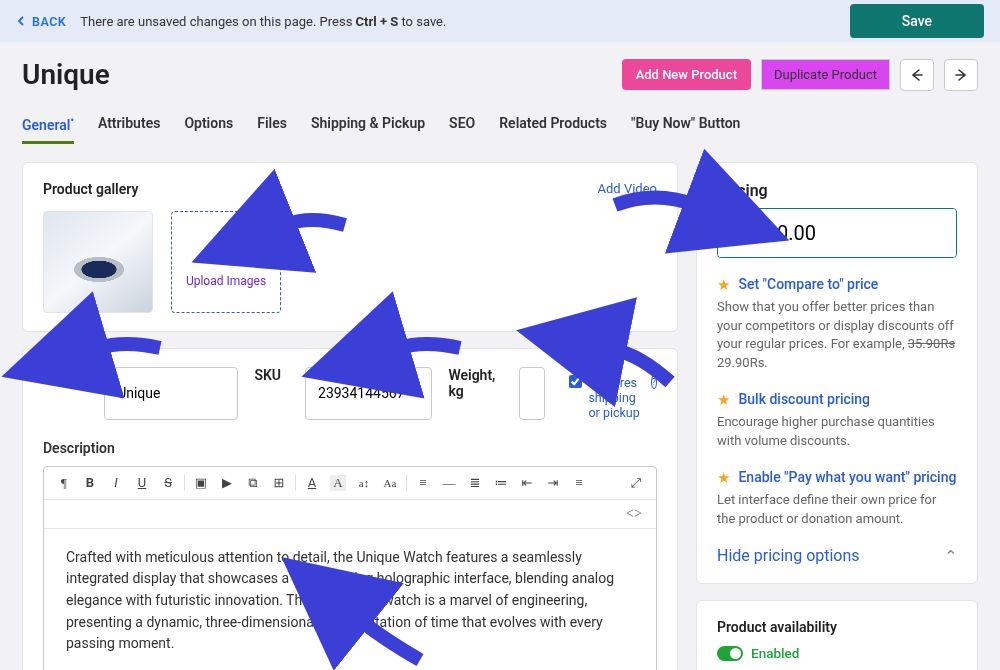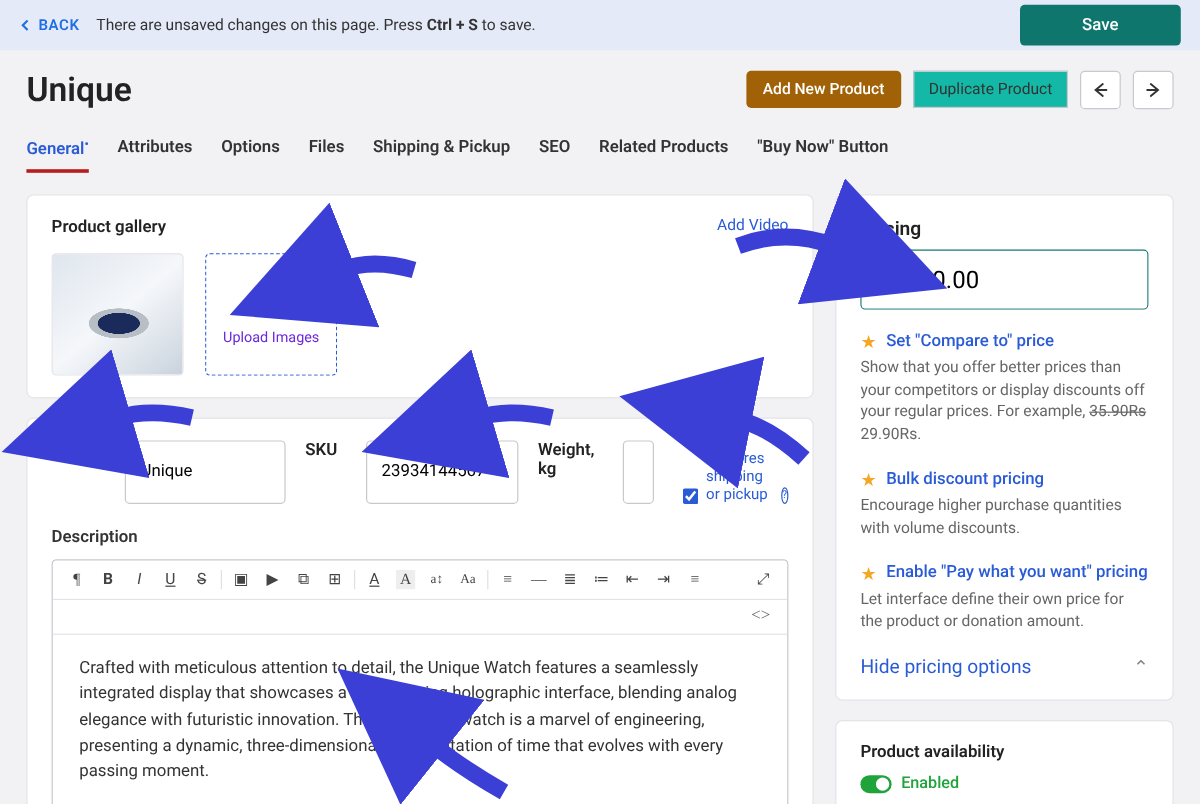--- a/index.html
+++ b/index.html
@@ -6,46 +6,46 @@
 body{background:#f2f2f4;width:1000px;height:670px;overflow:hidden;font-size:14px;color:#333}
 .topbar{background:#e5eaf8;height:42px;display:flex;align-items:center;padding:0 16px;gap:14px}
 .back-link{color:#1f6fe5;font-size:12.5px;font-weight:600;letter-spacing:.5px;display:flex;align-items:center;gap:6px;cursor:pointer}
 .back-link svg{width:10px;height:10px}
 .unsaved{font-size:13px;color:#333}
 .save-btn{margin-left:auto;background:#0f766e;color:#fff;border:none;border-radius:4px;padding:9px 52px;font-size:14px;font-weight:500;cursor:pointer}
 .page{padding:10px 22px}
 .titlerow{display:flex;align-items:center;gap:10px;margin-top:6px}
 .page-title{font-size:28px;font-weight:600;color:#222}
 .spacer{flex:1}
-.primary-btn{background:#a16207;color:#fff;border:none;border-radius:4px;padding:8px 14px;font-size:13px;font-weight:500;cursor:pointer}
-.outline-btn{background:#14b8a6;color:#333;border:1px solid #c7c9cf;border-radius:0;padding:7px 12px;font-size:13px;cursor:pointer}
+.primary-btn{background:#ec4899;color:#fff;border:none;border-radius:4px;padding:8px 14px;font-size:13px;font-weight:500;cursor:pointer}
+.outline-btn{background:#d946ef;color:#333;border:1px solid #c7c9cf;border-radius:0;padding:7px 12px;font-size:13px;cursor:pointer}
 .nav-arrow{background:#fff;border:1px solid #c7c9cf;border-radius:4px;width:34px;height:32px;display:flex;align-items:center;justify-content:center;cursor:pointer}
 .tabs{display:flex;gap:24px;margin-top:24px;font-size:14px;font-weight:600}
 .tab{color:#333;cursor:pointer;padding-bottom:8px}
-.tab.active{color:#2a5bd7;border-bottom:3px solid #b91c1c}
+.tab.active{color:#2a5bd7;border-bottom:3px solid #4d7c0f}
 .tab sup{color:#2a5bd7;font-size:10px}
 .cols{display:flex;gap:18px;margin-top:18px}
 .left{flex:1;display:flex;flex-direction:column;gap:16px}
 .right{width:282px;display:flex;flex-direction:column;gap:16px}
 .card{background:#fff;border:1px solid #e4e4e8;border-radius:6px;padding:18px 20px}
 .card-head{display:flex;align-items:center;margin-bottom:14px}
 .card-title{font-size:14px;font-weight:600;color:#222}
 .link{color:#2a5bd7;font-size:13px;cursor:pointer}
 .gallery-row{display:flex;gap:18px}
 .thumb{width:110px;height:102px;border:1px solid #e4e4e8;border-radius:4px;background:linear-gradient(140deg,#dfe6ee 0%,#f5f7fa 50%,#c9d3dd 100%);position:relative;overflow:hidden}
 .thumb::after{content:"";position:absolute;left:20px;top:40px;width:70px;height:35px;background:radial-gradient(ellipse at center,#1a2a5a 35%,#b8bec5 36%,#b8bec5 50%,transparent 51%);border-radius:50%}
 .upload-box{width:110px;height:102px;border:1.5px dashed #2a5bd7;border-radius:4px;display:flex;flex-direction:column;align-items:center;justify-content:center;gap:10px;cursor:pointer}
 .upload-box .plus{color:#2a5bd7;font-size:28px;font-weight:300;line-height:1}
 .upload-box span{color:#6d28d9;font-size:12px}
 .field-row{display:flex;gap:16px}
 .field{flex:1;display:flex;flex-direction:row;gap:24px}
 .field-130{flex:0 0 122px}
 .label{font-size:14px;font-weight:600;color:#222}
 .text-input{border:1px solid #c7c9cf;border-radius:4px;padding:9px 12px;font-size:14px;width:100%}
-.req-ship{display:flex;align-items:flex-end;gap:6px;font-size:12.5px;color:#2a5bd7;margin-top:8px}
+.req-ship{display:flex;align-items:flex-start;gap:6px;font-size:12.5px;color:#2a5bd7;margin-top:8px}
 .req-ship input{accent-color:#2a5bd7}
 .help-c{display:inline-flex;width:14px;height:14px;border:1px solid #2a5bd7;border-radius:50%;align-items:center;justify-content:center;font-size:9px;color:#2a5bd7}
 .desc-label{font-size:14px;font-weight:600;margin-bottom:10px}
 .editor{border:1px solid #c7c9cf;border-radius:4px}
 .toolbar{display:flex;align-items:center;gap:8px;padding:8px 12px;border-bottom:1px solid #e4e4e8;font-size:13px;color:#444;flex-wrap:wrap}
 .tb-ic{width:16px;text-align:center;cursor:pointer;font-family:Georgia,serif}
 .tb-group{display:flex;gap:10px;align-items:center}
 .tb-sep{width:1px;height:16px;background:#e0e0e4}
 .code-row{display:flex;justify-content:flex-end;padding:6px 14px;border-bottom:1px solid #e4e4e8;color:#666;font-size:14px}
 .editor-body{padding:18px 22px;font-size:14px;color:#333;line-height:1.55;min-height:130px}

